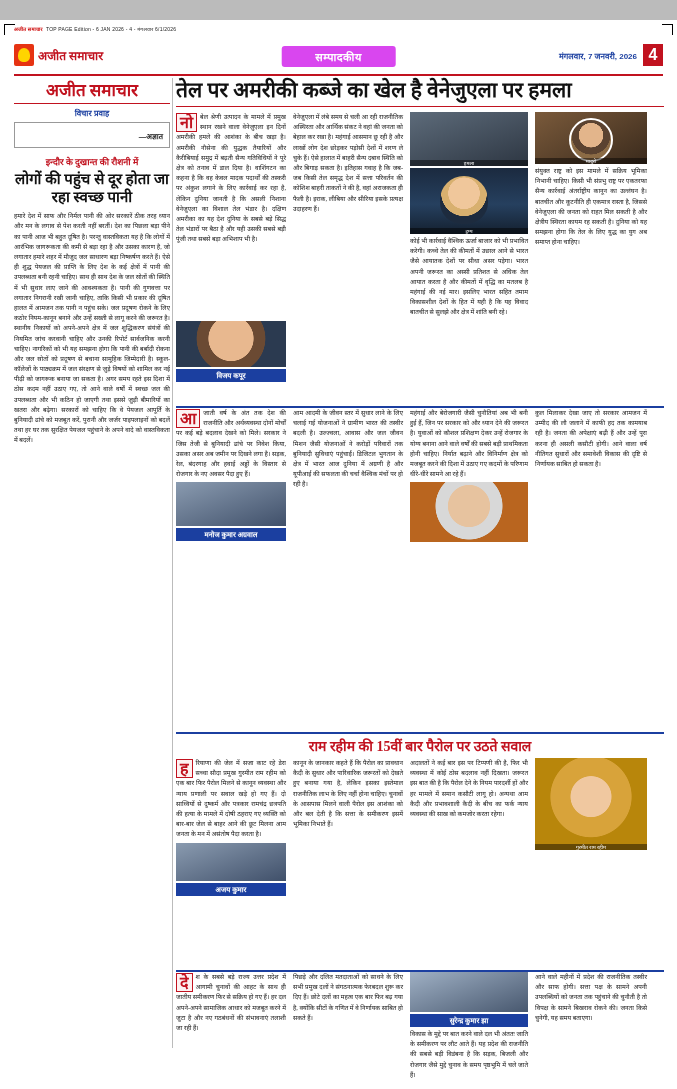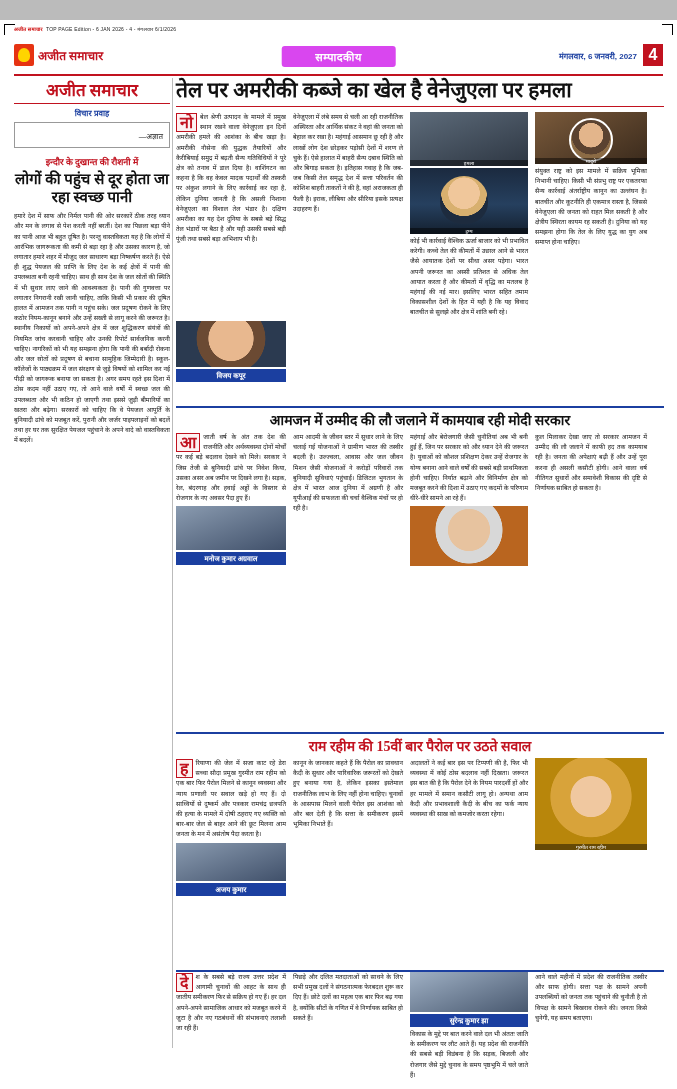--- a/index.html
+++ b/index.html
@@ -52,21 +52,21 @@
   .brandhead{
     font-family:"Liberation Serif",serif;font-size:17px;font-weight:bold;color:#c1121f;
     text-align:center;border-bottom:1px solid #c1121f;padding-bottom:2px;
   }
   .vichar{
     text-align:center;font-size:8px;color:#1b3fa0;font-weight:bold;margin:3px 0 4px;
   }
   .quote-box{
     border:1px solid #999;padding:5px 6px;font-size:7.5px;line-height:1.5;color:#222;text-align:center;
   }
-  .quote-author{text-align:right;font-size:7.5px;font-weight:normal;margin-top:3px;}
+  .quote-author{text-align:right;font-size:7.5px;font-weight:bold;margin-top:3px;}
   .sub-kicker{
     margin-top:7px;text-align:center;font-size:9px;color:#c1121f;font-weight:bold;
     font-family:Liberation Serif, serif;
   }
   .sub-head{
     text-align:center;font-family:"Liberation Serif",serif;font-weight:bold;font-size:15px;
     line-height:1.2;margin-top:2px;color:#111;
   }
   .body-text{
     font-size:6.3px;line-height:1.62;text-align:justify;color:#1a1a1a;
@@ -134,21 +134,21 @@
     <span class="red">अजीत समाचार</span>
     &nbsp;<span>TOP PAGE  Edition  -  6 JAN 2026  - 4  -  मंगलवार 6/1/2026</span>
   </div>
 
   <div class="masthead">
     <div class="logo-box">
       <div class="logo-mark"></div>
       <div class="logo-text">अजीत समाचार</div>
     </div>
     <div class="edit-banner">सम्पादकीय</div>
-    <div class="date-box">मंगलवार, 6 जनवरी, 2027</div>
+    <div class="date-box">मंगलवार, 7 जनवरी, 2026</div>
     <div class="page-num">4</div>
   </div>
 
   <div class="leftcol">
     <div class="brandhead">अजीत समाचार</div>
     <div class="vichar">विचार प्रवाह</div>
     <div class="quote-box">
       <div class="quote-author">—अज्ञात</div>
     </div>
     <div class="sub-kicker">इन्दौर के दुखान्त की रौशनी में</div>
@@ -191,21 +191,20 @@
     <div style="display:flex;gap:7px;margin-top:3px;">
       <div style="width:110px;">
         <div class="photo face" style="height:46px;"></div>
         <div class="byline">विजय कपूर</div>
       </div>
       <div style="width:371px;"></div>
     </div>
   </div>
 
   <div class="section" style="left:176px;top:386px;width:488px;">
-    <div class="sec-head">आमजन में उम्मीद की लौ जलाने में कामयाब रही मोदी सरकार</div>
     <div style="display:flex;gap:7px;">
       <div style="width:110px;">
         <div class="body-text">
           <span class="dropcap">आ</span><span>जाती वर्ष के अंत तक देश की राजनीति और अर्थव्यवस्था दोनों मोर्चों पर कई बड़े बदलाव देखने को मिले। सरकार ने जिस तेजी से बुनियादी ढांचे पर निवेश किया, उसका असर अब जमीन पर दिखने लगा है। सड़क, रेल, बंदरगाह और हवाई अड्डों के विस्तार से रोजगार के नए अवसर पैदा हुए हैं।</span>
         </div>
         <div class="author-pic" style="margin-top:3px;"></div>
         <div class="byline">मनोज कुमार अग्रवाल</div>
       </div>
       <div style="width:110px;">
         <div class="body-text">आम आदमी के जीवन स्तर में सुधार लाने के लिए चलाई गई योजनाओं ने ग्रामीण भारत की तस्वीर बदली है। उज्ज्वला, आवास और जल जीवन मिशन जैसी योजनाओं ने करोड़ों परिवारों तक बुनियादी सुविधाएं पहुंचाईं। डिजिटल भुगतान के क्षेत्र में भारत आज दुनिया में अग्रणी है और यूपीआई की सफलता की चर्चा वैश्विक मंचों पर हो रही है।</div>

